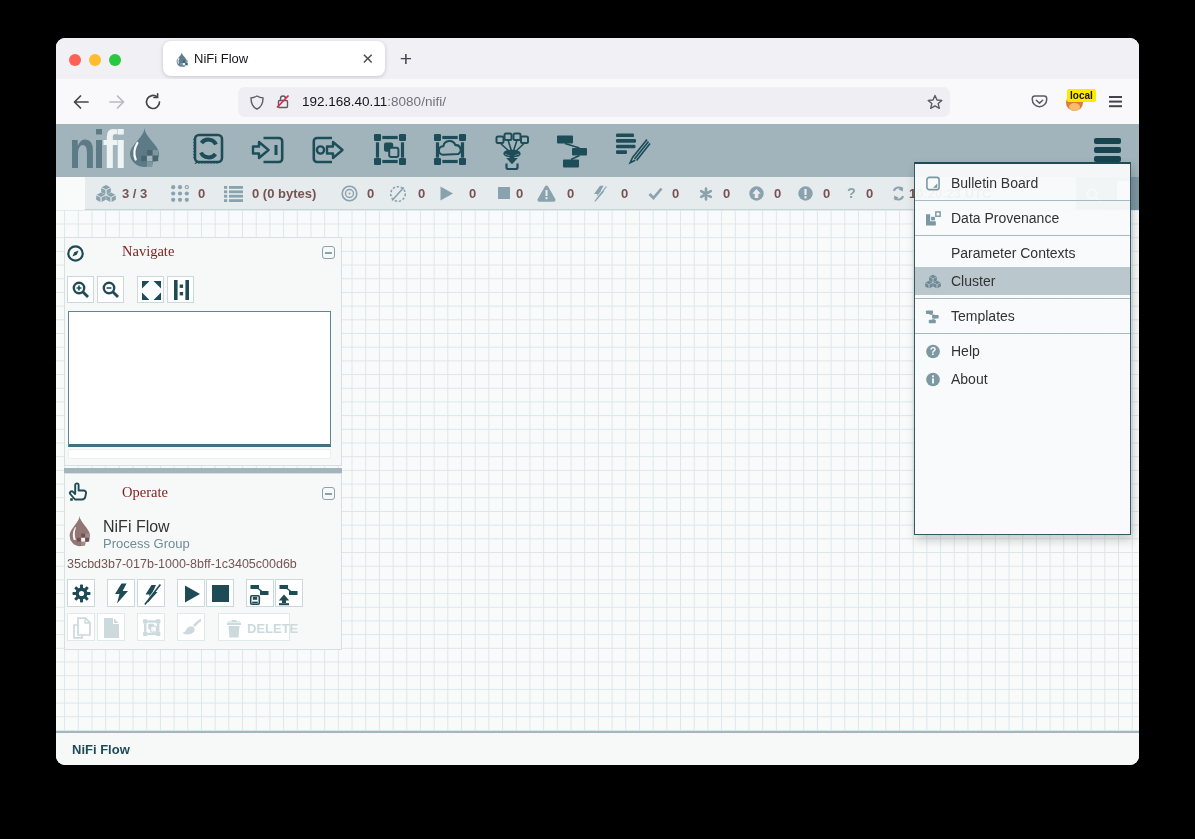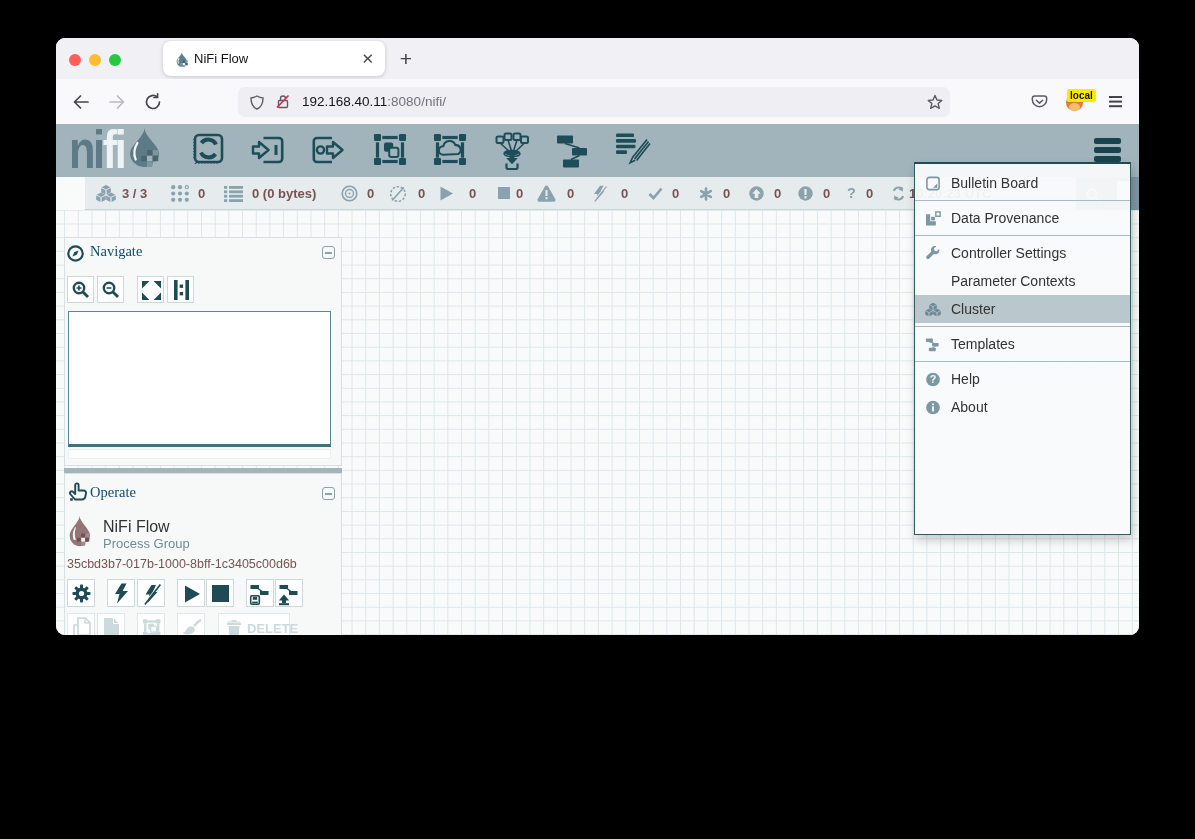--- a/index.html
+++ b/index.html
@@ -1,18 +1,18 @@
 <!DOCTYPE html>
 <html><head>
 <meta charset="utf-8">
 <style>
   * { margin:0; padding:0; box-sizing:border-box; }
   html,body { width:1195px; height:839px; background:#000; overflow:hidden;
     font-family:"Liberation Sans", sans-serif; }
-  #win { position:absolute; left:56px; top:38px; width:1083px; height:597px;
+  #win { position:absolute; left:56px; top:38px; width:1083px; height:727px;
     border-radius:9px; overflow:hidden; background:#f9fbfb; }
   
   #tabbar { position:absolute; left:0; top:0; width:100%; height:41px; background:#f1f0f4; }
   .tl { position:absolute; top:16px; width:12px; height:12px; border-radius:50%; }
   #tab { position:absolute; left:107px; top:3px; width:222px; height:35px; background:#fff;
     border-radius:8px; box-shadow:0 1px 4px rgba(0,0,0,0.18); }
   #tab .title { position:absolute; left:31px; top:10px; font-size:13px; color:#15141a; }
   #tab .close { position:absolute; right:11px; top:9px; font-size:15px; color:#4a4a55; }
   #newtab { position:absolute; left:337px; top:8px; width:26px; height:26px; color:#43424d;
     font-size:21px; font-weight:300; text-align:center; line-height:25px;}
@@ -30,21 +30,21 @@
     background-image:linear-gradient(#dde6e8 1px, transparent 1px),
       linear-gradient(90deg, #dde6e8 1px, transparent 1px);
     background-size:13.7px 13.7px; background-position:8.1px 13.5px; }
   #breadcrumb { position:absolute; left:0; top:693px; width:100%; height:34px; background:#f7f9f9; border-top:2px solid #a2b6bd; }
   #breadcrumb b { position:absolute; left:16px; top:9px; font-size:13px; color:#1f4b56; font-weight:bold; }
   .hic { position:absolute; top:8px; }
   .sic { position:absolute; }
   .statval { position:absolute; top:9px; font-size:13px; font-weight:bold; color:#775351; }
   
   .palette { position:absolute; background:#f7f9f9; border:1px solid #d7dfe2; }
-  .pal-head { font-family:"Liberation Serif", serif; font-size:14.5px; color:#0c4a6e; }
+  .pal-head { font-family:"Liberation Serif", serif; font-size:14.5px; color:#7f1d1d;margin-left:32px; }
   .collapse { position:absolute; width:13px; height:13px; border:1px solid #88a3ad;
     border-radius:3px; }
   .collapse:before { content:""; position:absolute; left:2px; right:2px; top:5px; height:2px;
     background:#88a3ad; }
   .navbtn { position:absolute; width:27px; height:27px; background:#fff; border:1px solid #cbd8dc; }
   .opbtn { position:absolute; width:28px; height:28px; background:#fff; border:1px solid #cbd8dc; }
   .opbtn.dis { border-color:#dfe8ea;text-align:right; }
   
   #menu { position:absolute; left:858px; top:124px; width:217px; height:373px;
     background:rgba(249,250,251,0.95); border:1px solid #335a64; border-top:2px solid #1f4b56;
@@ -505,26 +505,20 @@
     <div class="mi">
         <svg class="ic" viewBox="0 0 16 16">
       <path d="M0.5 3.5 h4.5 v12 h-4.5 Z M0.5 11 h10.5 v4.5 h-10.5 Z" fill="#7c98a3"></path>
       <rect x="6" y="6.2" width="4" height="3.8" fill="#7c98a3"></rect>
       <rect x="11" y="1" width="4.6" height="4.6" fill="none" stroke="#7c98a3" stroke-width="1.5"></rect>
     </svg>
         <span class="lbl">Data Provenance</span>
       </div>
     <div class="msep"></div>
     <div class="mi">
-        <svg class="ic" viewBox="0 0 16 16">
-      <path d="M14.5 3.2 a4.2 4.2 0 0 1 -5.6 5.3 L4 13.4 a1.9 1.9 0 0 1 -2.7 -2.7 L6.2 5.8 a4.2 4.2 0 0 1 5.3 -5.6 L9 2.7 l0.6 2.4 2.4 0.6 Z" fill="#7c98a3"></path>
-    </svg>
-        <span class="lbl">Controller Settings</span>
-      </div>
-    <div class="mi">
         <span class="lbl">Parameter Contexts</span>
       </div>
     <div class="mi hl">
         <svg class="ic" viewBox="0 0 20 17">
       <g fill="#6d8996">
       <path d="M10 0 l4.3 2.2 -4.3 2.2 -4.3 -2.2 Z M5.2 2.9 v4.4 l4.2 2.2 v-4.4 Z M14.8 2.9 v4.4 l-4.2 2.2 v-4.4 Z"></path>
       <path d="M5 7.5 l4.3 2.2 -4.3 2.2 -4.3 -2.2 Z M0.2 10.4 v4.4 l4.2 2.2 v-4.4 Z M9.8 10.4 v4.4 l-4.2 2.2 v-4.4 Z"></path>
       <path d="M15 7.5 l4.3 2.2 -4.3 2.2 -4.3 -2.2 Z M10.2 10.4 v4.4 l4.2 2.2 v-4.4 Z M19.8 10.4 v4.4 l-4.2 2.2 v-4.4 Z"></path>
           </g>
     </svg>

